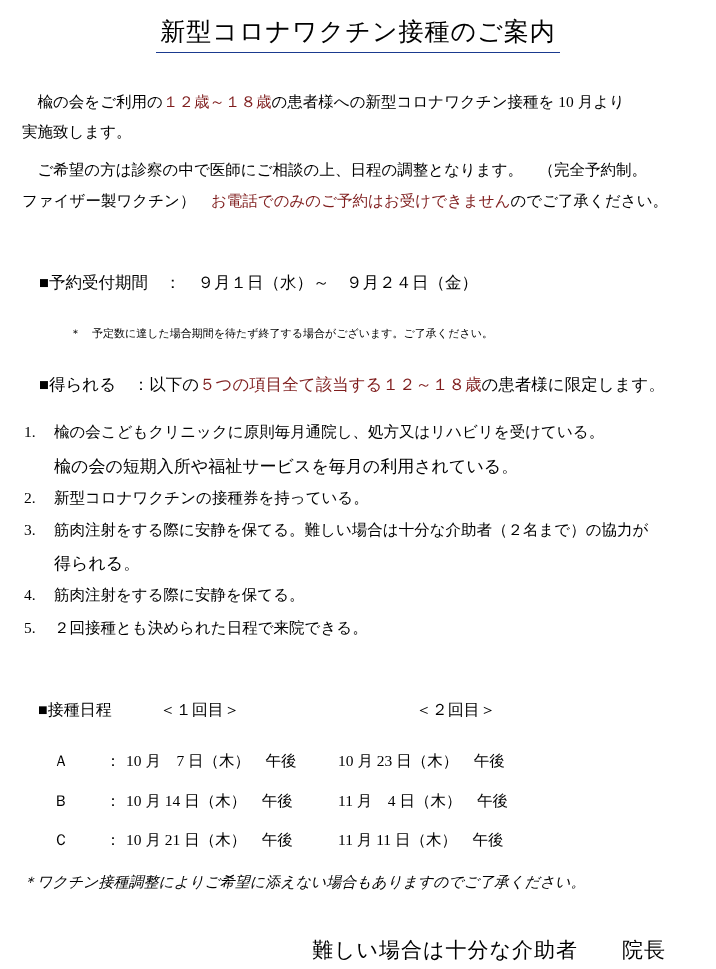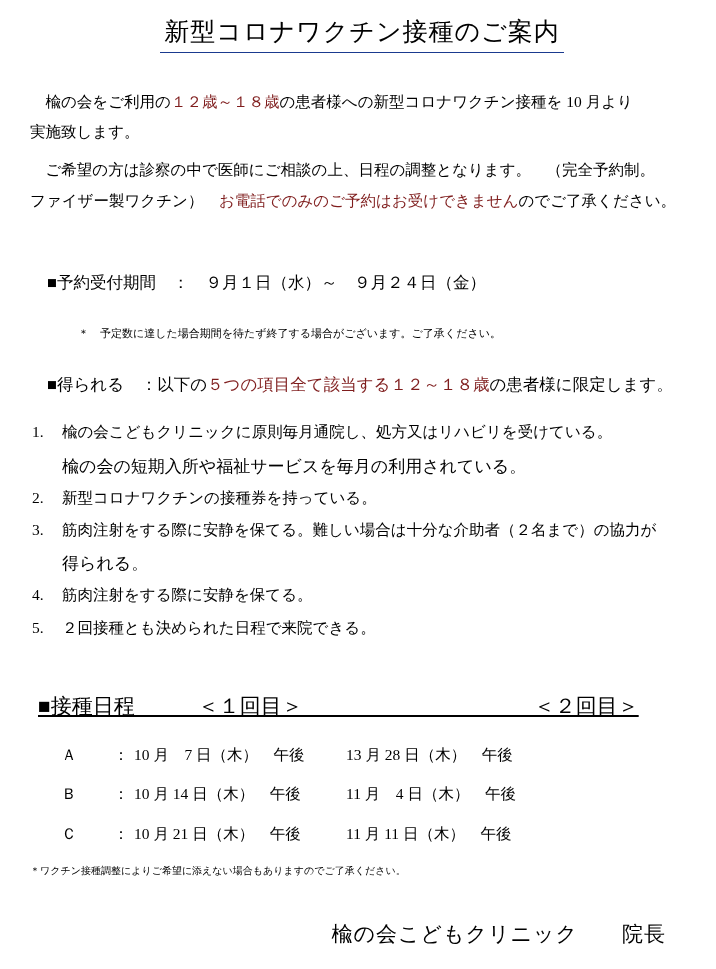--- a/index.html
+++ b/index.html
@@ -12,21 +12,21 @@
     background: #ffffff;
     font-family: "Liberation Serif", "DejaVu Serif", serif;
     color: #000000;
     position: relative;
     overflow: hidden;
   }
   .page {
     width: 716px;
     height: 969px;
     box-sizing: border-box;
-    padding: 14px 22px 0 30px;
+    padding: 14px 22px 0 22px;
     position: relative;
   }
   .doc-title {
     text-align: center;
     font-size: 25px;
     letter-spacing: 1px;
     margin: 6px 0 0 0;
     padding-bottom: 2px;
     font-weight: normal;
     line-height: 1.4;
@@ -75,45 +75,45 @@
     position: absolute;
     left: 2px;
     top: 0;
   }
   .sub-line {
     font-size: 17px;
     line-height: 1.95;
     padding-left: 32px;
   }
   .sched-head {
-    font-size: 21px;
-    line-height: 1.9;
-    margin: 8px;
+    font-size: 16px;
+    line-height: 1.9;
+    margin: 16px;
     white-space: pre;
-    text-decoration: underline;
   }
   table.sched {
     border-collapse: collapse;
     margin: 2px 0 0 0;
     font-size: 15.5px;
   }
   table.sched td {
     padding: 5px 0;
     line-height: 1.9;
     white-space: pre;
     vertical-align: top;
   }
   td.col-label { width: 78px; text-align: center; }
   td.col-colon { width: 26px; text-align: center; }
   td.col-first { width: 212px; }
   td.col-second { width: 220px; }
   .footnote {
-    font-size: 10px;
+    font-size: 15px;
     line-height: 1.9;
     margin-top: 8px;
+    font-style: italic;
   }
   .signature {
     margin-top: 40px;
     text-align: right;
     font-size: 21px;
     letter-spacing: 1px;
     padding-right: 28px;
   }
 </style>
 </head>
@@ -183,34 +183,34 @@
   <div class="block-gap-lg"></div>
 
   <p class="sched-head">■接種日程　　　＜１回目＞　　　　　　　　　　　＜２回目＞</p>
 
   <table class="sched">
     <tbody>
       <tr>
         <td class="col-label">Ａ</td>
         <td class="col-colon">：</td>
         <td class="col-first">10 月　7 日（木）　午後</td>
-        <td class="col-second">13 月 28 日（木）　午後</td>
+        <td class="col-second">10 月 23 日（木）　午後</td>
       </tr>
       <tr>
         <td class="col-label">Ｂ</td>
         <td class="col-colon">：</td>
         <td class="col-first">10 月 14 日（木）　午後</td>
         <td class="col-second">11 月　4 日（木）　午後</td>
       </tr>
       <tr>
         <td class="col-label">Ｃ</td>
         <td class="col-colon">：</td>
         <td class="col-first">10 月 21 日（木）　午後</td>
         <td class="col-second">11 月 11 日（木）　午後</td>
       </tr>
     </tbody>
   </table>
 
   <p class="footnote">＊ワクチン接種調整によりご希望に添えない場合もありますのでご了承ください。</p>
 
-  <div class="signature">楡の会こどもクリニック　　院長</div>
+  <div class="signature">難しい場合は十分な介助者　　院長</div>
 
 </div>
 
 </body></html>

